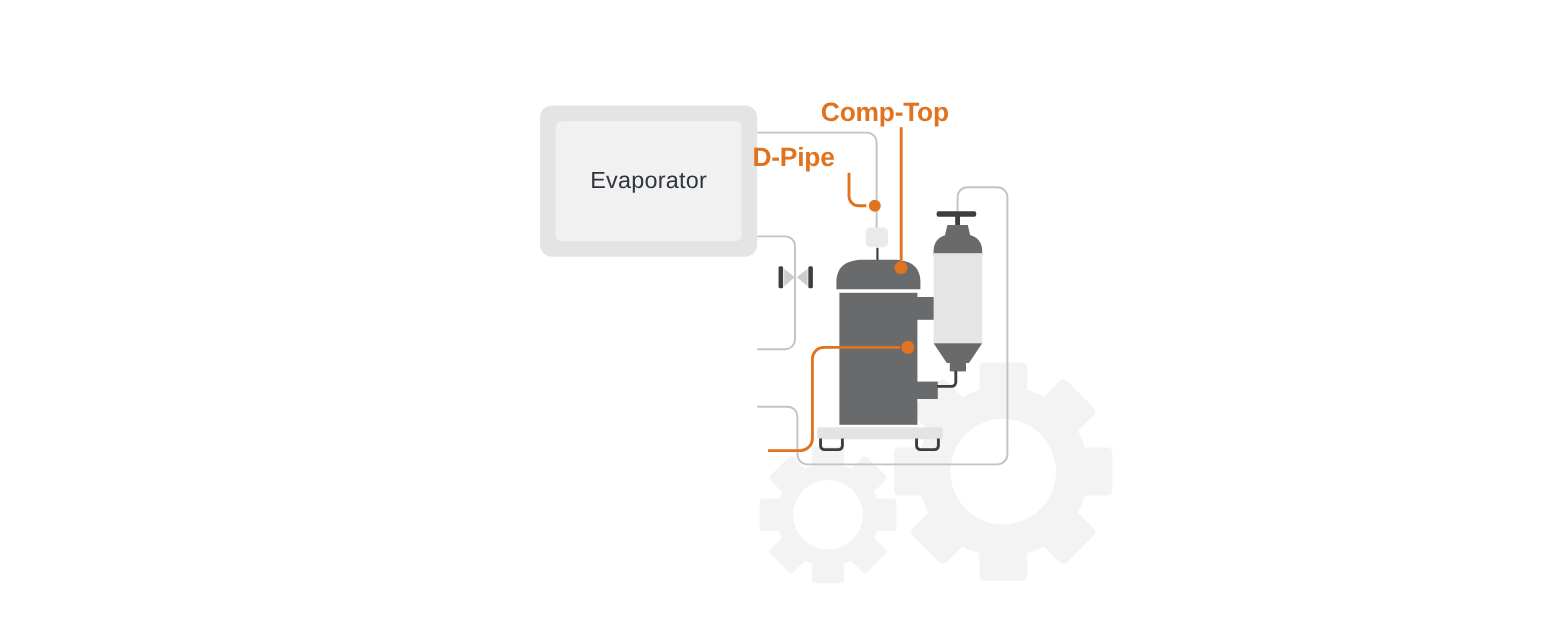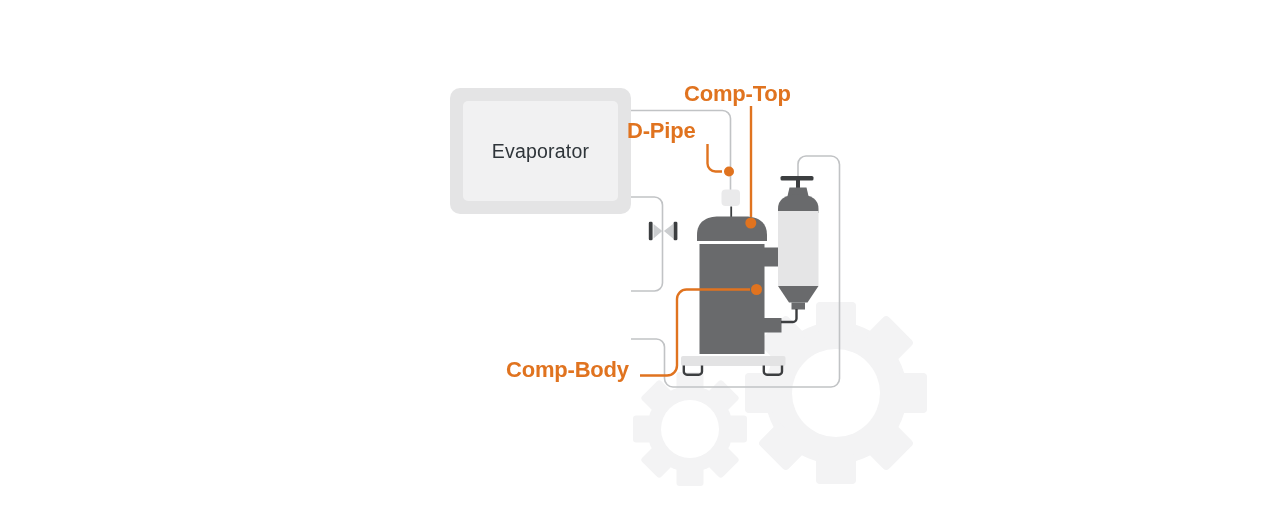--- a/index.html
+++ b/index.html
@@ -133,15 +133,14 @@
       <circle class="fill-orange" cx="756.5" cy="289.5" r="5.5"></circle>
     </g>
   </svg>
 
   <div class="box box-condenser">
     <div class="box-inner">Evaporator</div>
   </div>
 
   <div class="callout callout-comp-top">Comp-Top</div>
   <div class="callout callout-d-pipe">D-Pipe</div>
-  <div class="callout callout-comp-body">Comp-Body</div>
 
 </div>
 
 </body></html>

